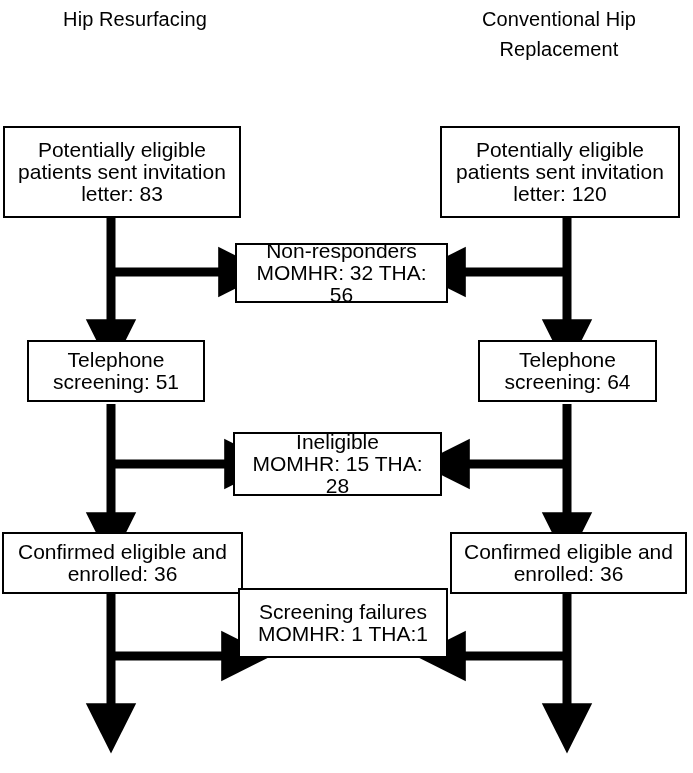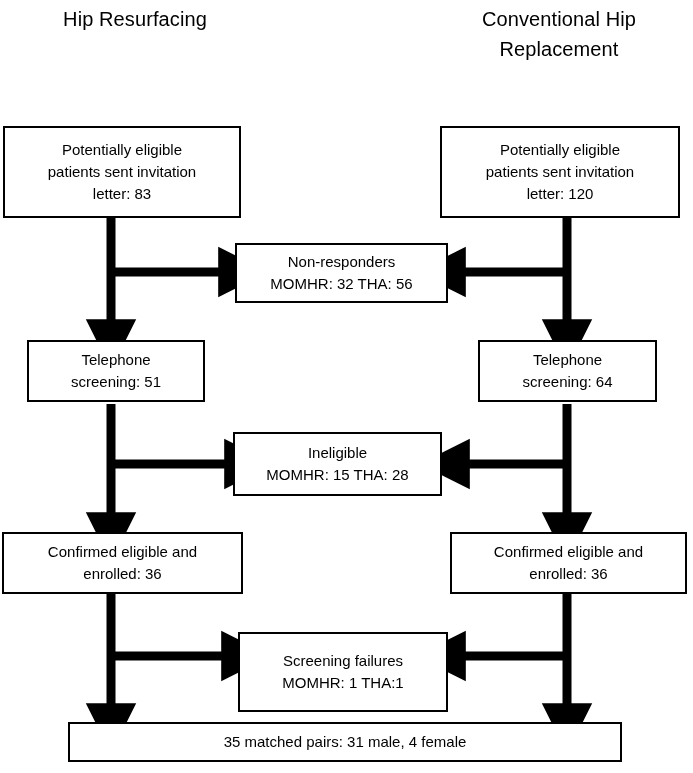--- a/index.html
+++ b/index.html
@@ -31,21 +31,21 @@
 
   .node {
     position: absolute;
     box-sizing: border-box;
     border: 2px solid #000000;
     background: #ffffff;
     display: flex;
     align-items: center;
     justify-content: flex-end;
     text-align: center;
-    font-size: 15px;
+    font-size: 21px;
     line-height: 22px;
     padding: 2px 6px;
   }
   .node .txt { display: block; width: 100%; }
 
   
   #arrows {
     position: absolute;
     left: 0; top: 0;
     width: 693px;
@@ -139,21 +139,18 @@
   </div>
 
   <div class="node" style="left:2px; top:532px; width:241px; height:62px;">
     <span class="txt">Confirmed eligible and<br>enrolled: 36</span>
   </div>
 
   <div class="node" style="left:450px; top:532px; width:237px; height:62px;">
     <span class="txt">Confirmed eligible and<br>enrolled: 36</span>
   </div>
 
-  <div class="node" style="left:238px; top:632px; width:210px; height:80px;">
+  <div class="node" style="left:238px; top:588px; width:210px; height:70px;">
     <span class="txt">Screening failures<br>MOMHR: 1 THA:1</span>
   </div>
 
-  <div class="node" style="left:68px; top:722px; width:554px; height:40px;">
-    <span class="txt">35 matched pairs: 31 male, 4 female</span>
-  </div>
 
 </div>
 
 </body></html>

